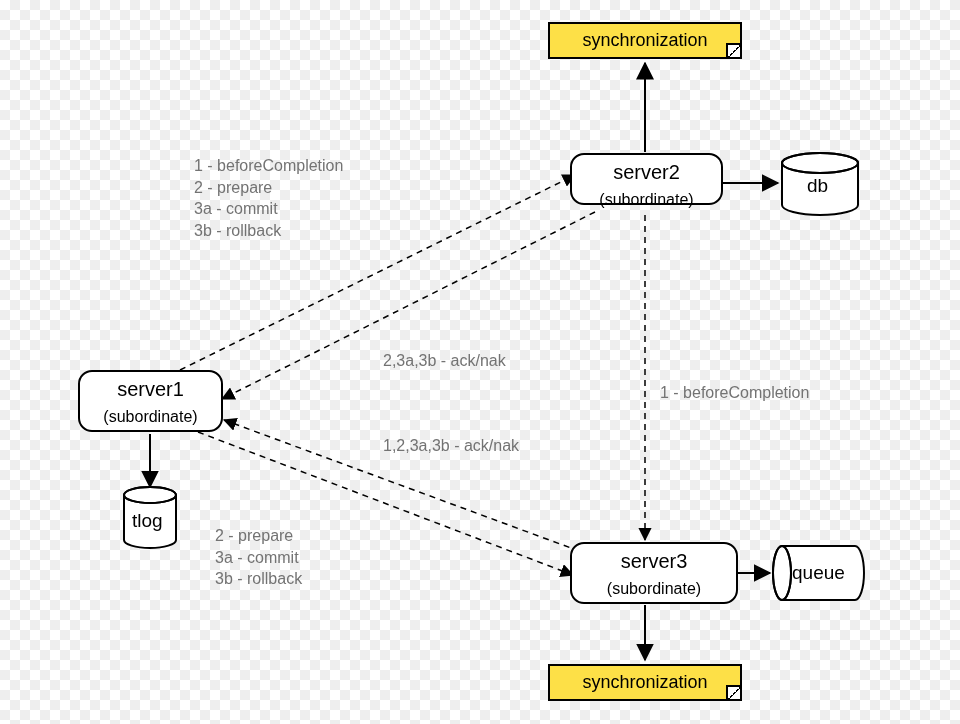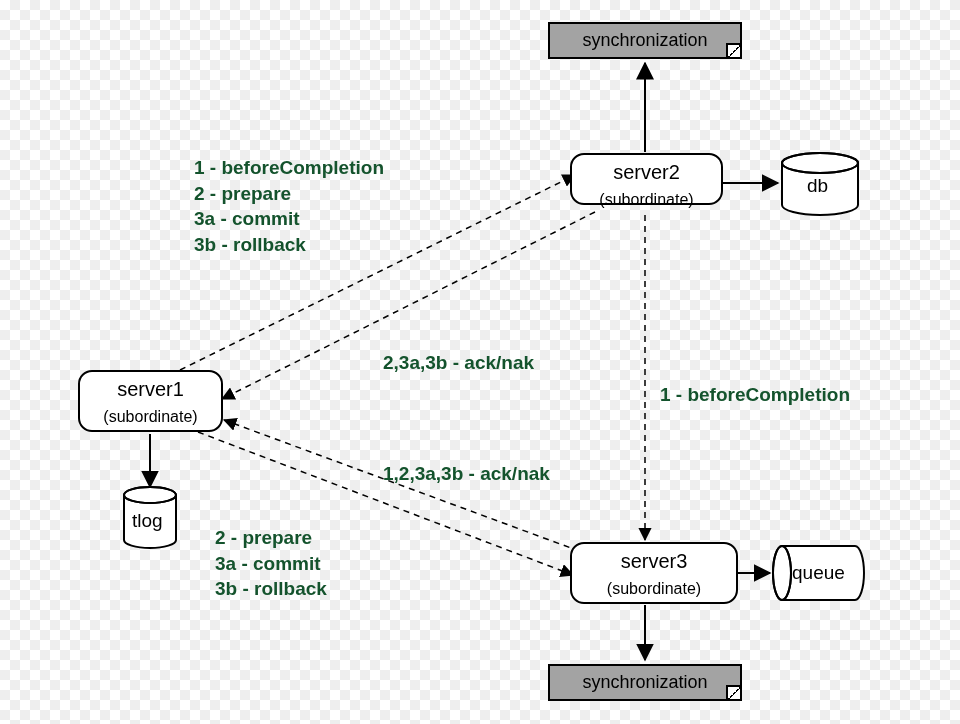--- a/index.html
+++ b/index.html
@@ -26,44 +26,43 @@
     background: #fff;
     text-align: center;
     padding: 6px 4px 4px 4px;
     box-sizing: border-box;
   }
   .node-title { font-size: 20px; line-height: 1.1; }
   .node-sub { font-size: 16px; line-height: 1.1; margin-top: 8px;}
   .note-box {
     position: absolute;
     border: 2px solid #000;
-    background: #a3a3a3;
+    background: #fde047;
     font-size: 18px;
     text-align: center;
     padding: 6px 4px;
     box-sizing: border-box;
   }
   .note-box::after {
     content: "";
     position: absolute;
     right: 0;
     bottom: 0;
     width: 12px;
     height: 12px;
     background: linear-gradient(135deg, #fff 50%, #000 50%, #000 55%, #fff 55%);
     border-left: 2px solid #000;
     border-top: 2px solid #000;
   }
   .label {
     position: absolute;
-    font-size: 19px;
+    font-size: 16px;
     line-height: 1.35;
-    color: #14532d;
+    color: #737373;
     white-space: pre;
-    font-weight: bold;
   }
   .store-label {
     position: absolute;
     font-size: 19px;
     text-align: left;
   }
 </style>
 </head>
 <body>
 
@@ -141,17 +140,17 @@
 
 <div class="store-label" style="left:132px; top:510px; width:36px;">tlog</div>
 <div class="store-label" style="left:807px; top:175px; width:26px;">db</div>
 <div class="store-label" style="left:792px; top:562px; width:60px;">queue</div>
 
 <div class="label" style="left:194px; top:155px;">1 - beforeCompletion
 2 - prepare
 3a - commit
 3b - rollback</div>
 <div class="label" style="left:383px; top:320px;margin-top:30px;">2,3a,3b - ack/nak</div>
-<div class="label" style="left:383px; top:461px;">1,2,3a,3b - ack/nak</div>
+<div class="label" style="left:383px; top:435px;">1,2,3a,3b - ack/nak</div>
 <div class="label" style="left:660px; top:382px;">1 - beforeCompletion</div>
 <div class="label" style="left:215px; top:525px;">2 - prepare
 3a - commit
 3b - rollback</div>
 
 </body></html>

